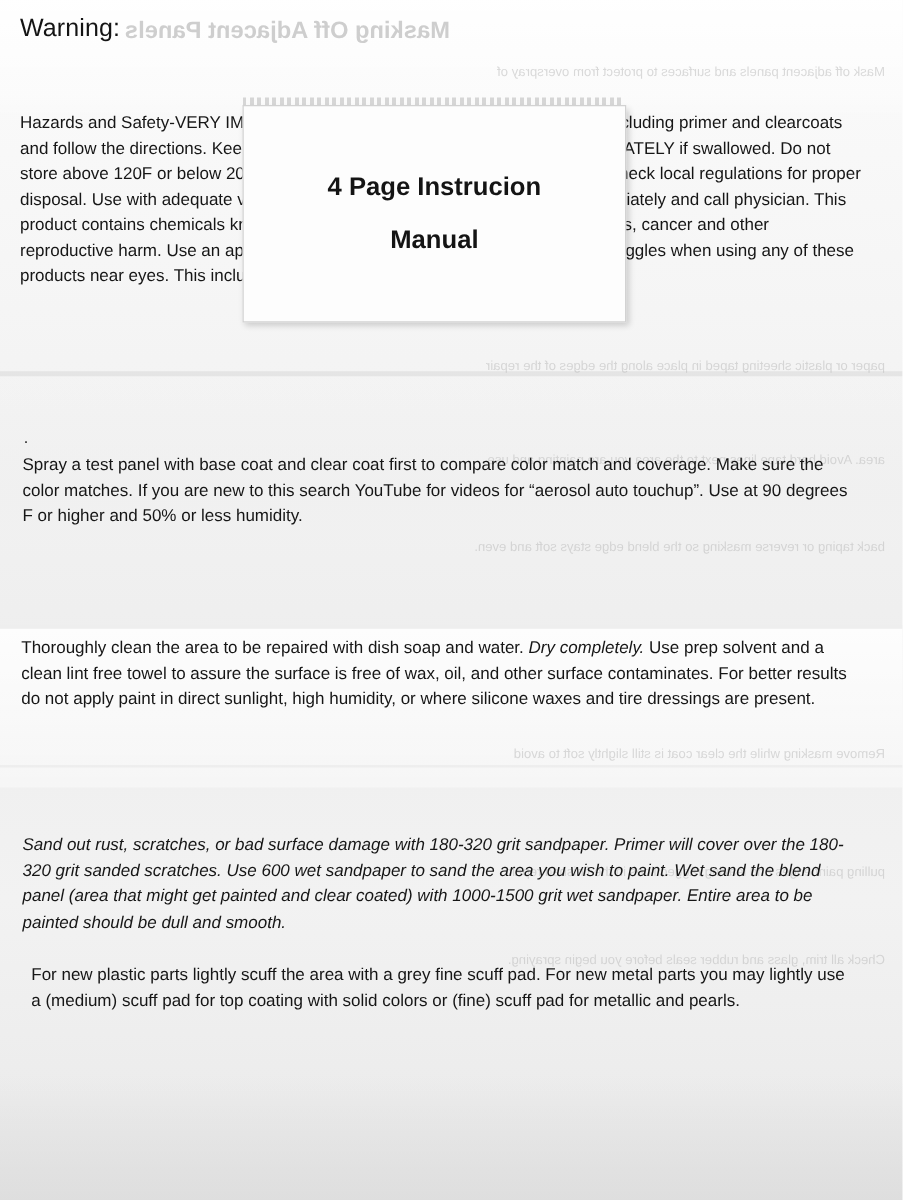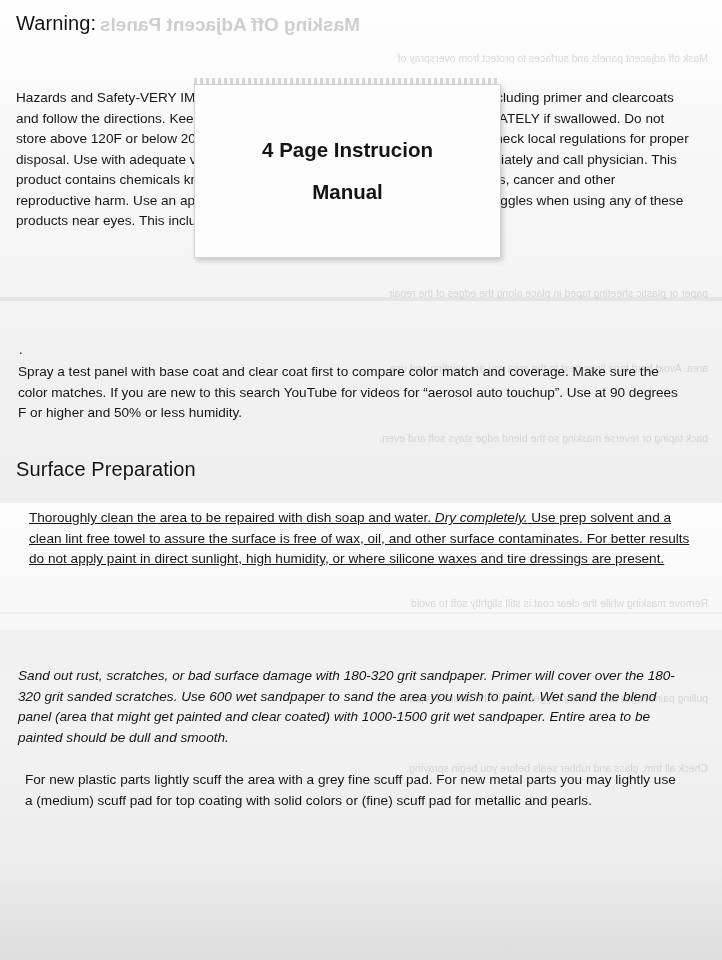--- a/index.html
+++ b/index.html
@@ -105,21 +105,21 @@
 
   
   .blk { position: absolute; }
 
   #warning-heading    { left: 16px; top: 12px; }
   #warning-text       { left: 16px; top: 88px; width: 676px; }
   #before-heading     { left: 16px; top: 305px; }
   #before-dot         { left: 19px; top: 345px; font-size: 13px; line-height: 10px; color:#222; }
   #before-text        { left: 18px; top: 362px; width: 670px; }
   #surface-heading    { left: 16px; top: 458px; }
-  #surface-text       { left: 29px; top: 508px; width: 670px; text-decoration: underline; }
+  #surface-text       { left: 17px; top: 508px; width: 670px; }
   #sanding-heading    { left: 16px; top: 618px; }
   #sanding-text       { left: 18px; top: 666px; width: 672px; font-style: italic; }
   #sanding-text-2     { left: 25px; top: 770px; width: 660px; }
 
   
   .sticker {
     position: absolute;
     left: 194px;
     top: 84px;
     width: 305px;
@@ -189,21 +189,20 @@
   <div class="bleed bleed-block bleed-7">Check all trim, glass and rubber seals before you begin spraying.</div>
 
   <div class="content">
 
     <h1 class="section blk" id="warning-heading">Warning:</h1>
     <p class="body blk" id="warning-text">Hazards and Safety-VERY IMPORTANT. Read all warnings on touch-up paint including primer and clearcoats and follow the directions. Keep out of reach of children. Call a physician IMMEDIATELY if swallowed. Do not store above 120F or below 20F. DO NOT STORE IN CAR and avoid freezing. Check local regulations for proper disposal. Use with adequate ventilation. If you feel dizzy stop product use immediately and call physician. This product contains chemicals known to the State of California to cause birth defects, cancer and other reproductive harm. Use an approved active paint respirator and WEAR safety goggles when using any of these products near eyes. This includes the primer, paint and clearcoat.</p>
 
     <div class="blk" id="before-dot">.</div>
     <p class="body blk" id="before-text">Spray a test panel with base coat and clear coat first to compare color match and coverage. Make sure the color matches.  If you are new to this search YouTube for videos for “aerosol auto touchup”.  Use at 90 degrees F or higher and 50% or less humidity.</p>
 
-    <h1 class="section blk" id="surface-heading">Surface Preparation</h1>
     <p class="body blk" id="surface-text"><span>Thoroughly clean the area to be repaired with dish soap and water.  </span><em>Dry completely.</em><span> Use prep solvent and a clean lint free towel to assure the surface is free of wax, oil, and other surface contaminates. For better results do not apply paint in direct sunlight, high humidity, or where silicone waxes and tire dressings are present.</span></p>
 
     <p class="body blk" id="sanding-text">Sand out rust, scratches, or bad surface damage with 180-320 grit sandpaper. Primer will cover over the 180-320 grit sanded scratches. Use 600 wet sandpaper to sand the area you wish to paint. Wet sand the blend panel (area that might get painted and clear coated) with 1000-1500 grit wet sandpaper. Entire area to be painted should be dull and smooth.</p>
     <p class="body blk" id="sanding-text-2">For new plastic parts lightly scuff the area with a grey fine scuff pad. For new metal parts you may lightly use a (medium) scuff pad for top coating with solid colors or (fine) scuff pad for metallic and pearls.</p>
 
   </div>
 
   <div class="sticker-tear"></div>
   <div class="sticker">
     <div class="line">4 Page Instrucion</div>

